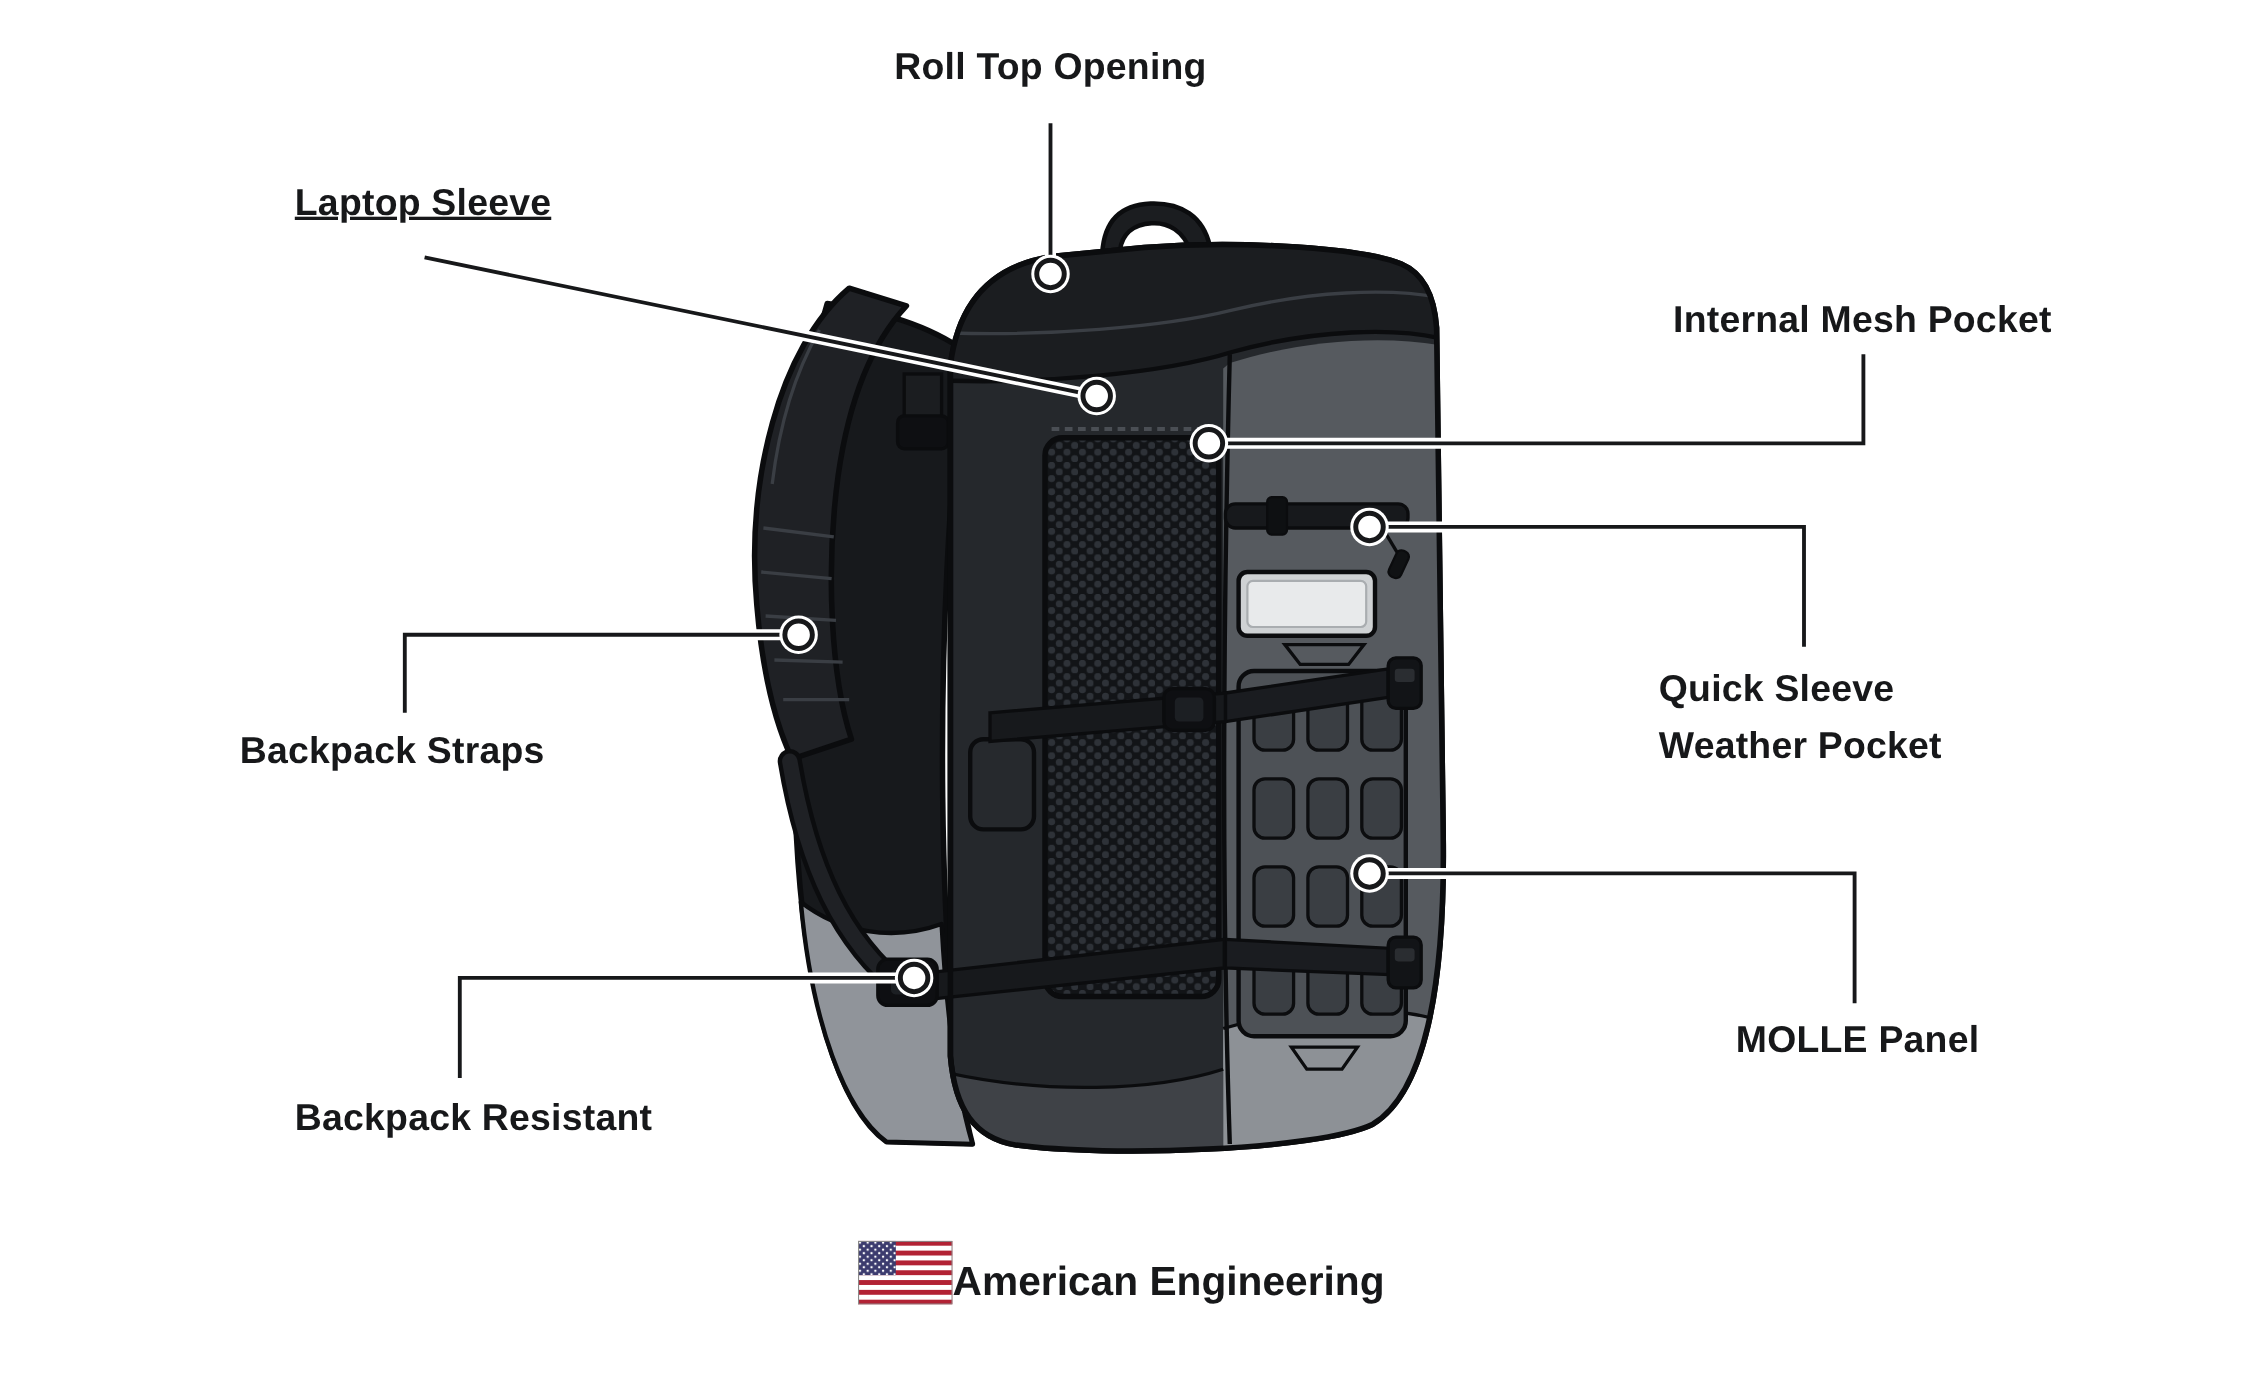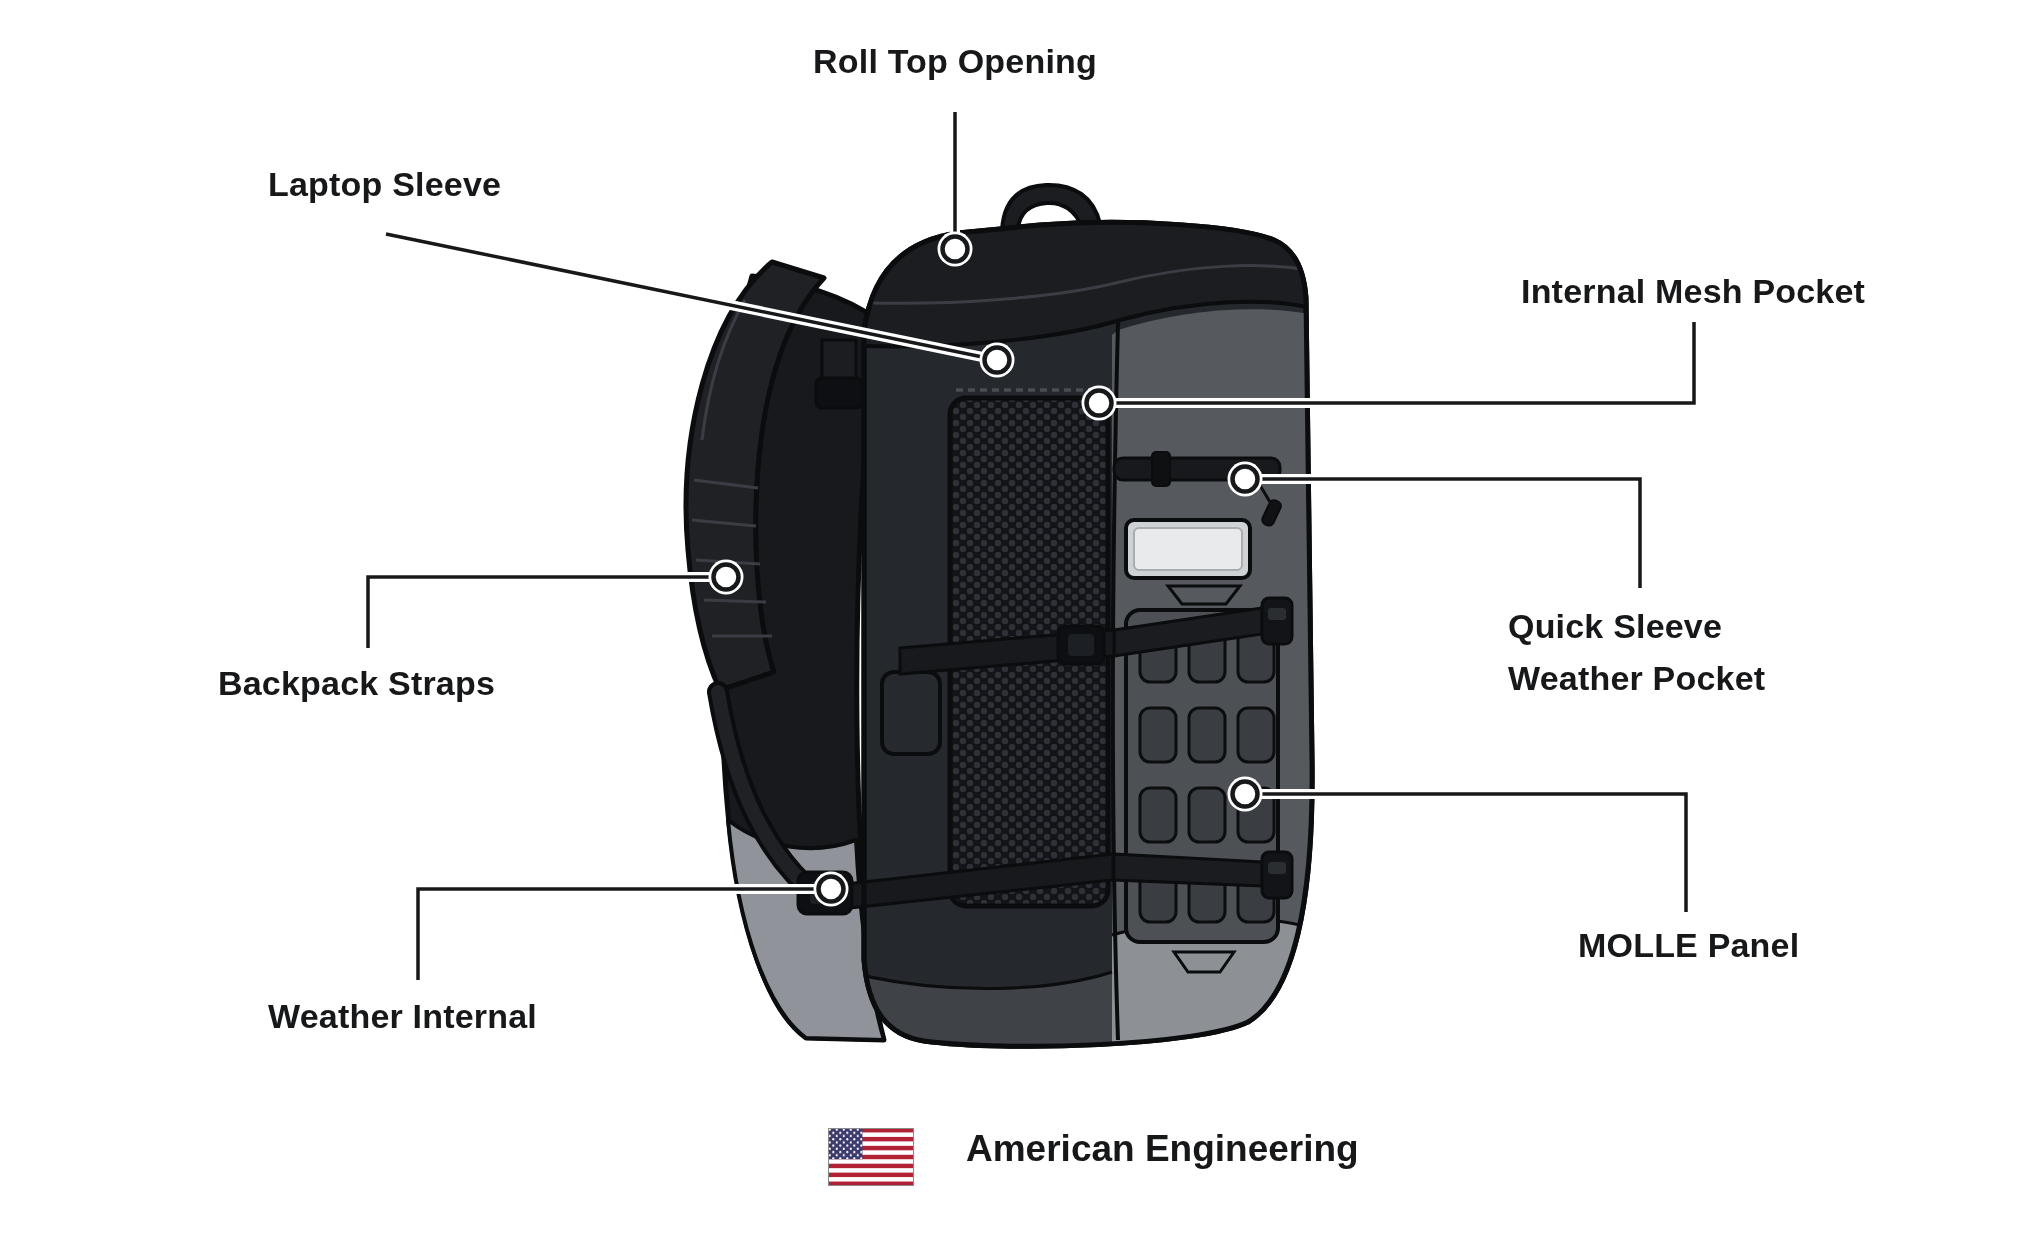--- a/index.html
+++ b/index.html
@@ -17,21 +17,21 @@
     font-size:34px;
     line-height:1.25;
     color:#17181a;
     white-space:nowrap;
     letter-spacing:0.2px;
   }
   .lbl.center { transform:translateX(-50%); }
   .lbl-two-line { line-height:52px; }
   .footer {
     position:absolute; left:780px; top:1128px;
-    display:flex; align-items:flex-start; gap:52px;margin-left:48px;
+    display:flex; align-items:flex-end; 
   }
   .footer-text {
     font-weight:700; font-size:37px; color:#17181a; white-space:nowrap;
   }
   .flag { display:block; }
 </style>
 </head>
 <body>
 
 <div class="canvas">
@@ -198,34 +198,34 @@
         <circle cx="1245" cy="794" r="17.5" fill="#ffffff"></circle>
         <circle cx="1245" cy="794" r="12.5" fill="#ffffff" stroke="#17181a" stroke-width="4.5"></circle>
         <circle cx="831" cy="889" r="17.5" fill="#ffffff"></circle>
         <circle cx="831" cy="889" r="12.5" fill="#ffffff" stroke="#17181a" stroke-width="4.5"></circle>
       </g>
     </g>
   </svg>
 
   <div class="lbl center" style="left:955px; top:40px;">Roll Top Opening</div>
 
-  <div class="lbl" style="left:268px; top:163px;">Laptop Sleeve</div>
+  <div class="lbl" style="left:268px; top:163px;text-decoration:underline;">Laptop Sleeve</div>
 
   <div class="lbl" style="left:218px; top:662px;">Backpack Straps</div>
 
   <div class="lbl" style="left:1521px; top:270px;">Internal Mesh Pocket</div>
 
   <div class="lbl lbl-two-line" style="left:1508px; top:600px;">
     <div>Quick Sleeve</div>
     <div>Weather Pocket</div>
   </div>
 
   <div class="lbl" style="left:1578px; top:924px;">MOLLE Panel</div>
 
-  <div class="lbl" style="left:268px; top:995px;">Weather Internal</div>
+  <div class="lbl" style="left:268px; top:995px;">Backpack Resistant</div>
 
   <div class="footer">
     <svg class="flag" width="86" height="58" viewBox="0 0 86 58">
       <defs>
         <pattern id="stars" width="7" height="6.4" patternUnits="userSpaceOnUse">
           <circle cx="1.8" cy="1.6" r="1.1" fill="#ffffff"></circle>
           <circle cx="5.3" cy="4.8" r="1.1" fill="#ffffff"></circle>
         </pattern>
       </defs>
       <rect x="0" y="0" width="86" height="58" fill="#b22234"></rect>

